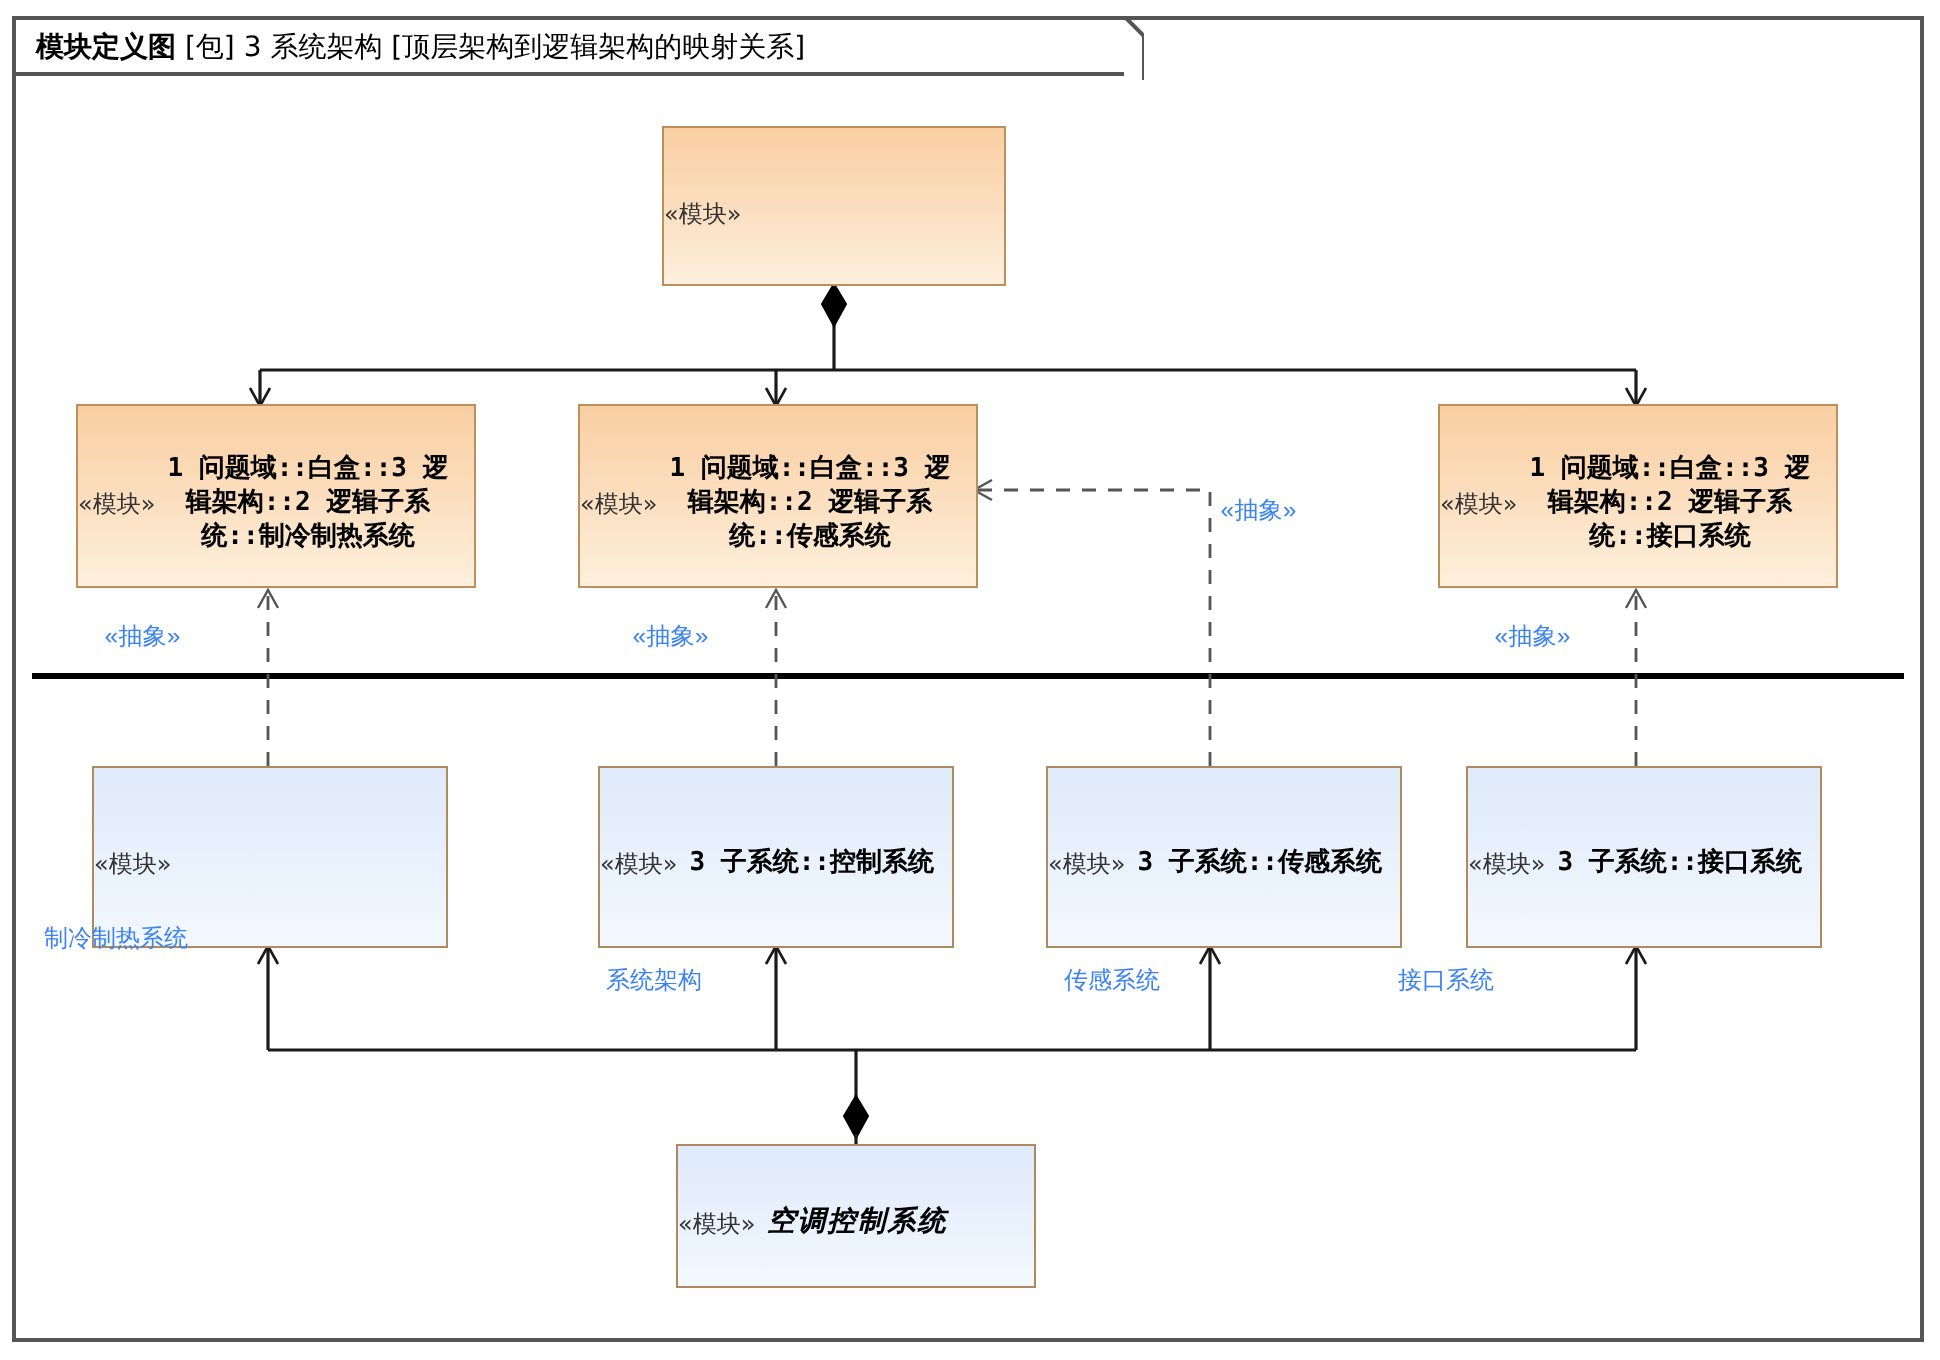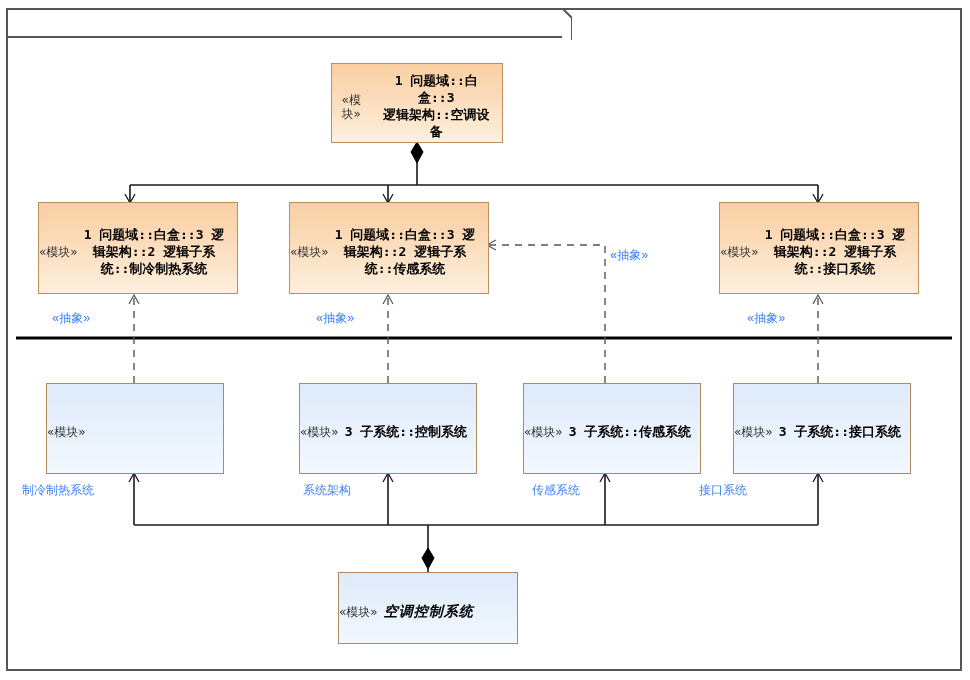--- a/index.html
+++ b/index.html
@@ -79,20 +79,23 @@
 
   <div class="frame"></div>
   <div class="frame-tab"></div>
   <div class="frame-tab-corner">
     <svg width="32" height="32" viewBox="0 0 32 32">
       <path d="M0,0 L22,0 L22,0 L0,30" fill="none" stroke="none"></path>
       <line x1="22" y1="0" x2="32" y2="10" stroke="#555" stroke-width="2"></line>
       <line x1="32" y1="10" x2="32" y2="32" stroke="#555" stroke-width="2"></line>
       <line x1="0" y1="30" x2="22" y2="30" stroke="#555" stroke-width="0"></line>
     </svg>
+  </div>
+  <div class="frame-title">
+    <b>模块定义图</b><span class="light">&nbsp;</span><span class="light">[包]</span><span class="light">&nbsp;</span><span class="light">3 系统架构</span><span class="light">&nbsp;</span><span class="light">[顶层架构到逻辑架构的映射关系]</span>
   </div>
 
   <svg class="edges">
     <defs>
       <marker id="openArrow" markerWidth="12" markerHeight="12" refX="9" refY="6" orient="auto" markerUnits="userSpaceOnUse">
         <path d="M1,1 L10,6 L1,11" fill="none" stroke="#1a1a1a" stroke-width="1.3"></path>
       </marker>
       <marker id="openArrowUp" markerWidth="12" markerHeight="12" refX="9" refY="6" orient="auto" markerUnits="userSpaceOnUse">
         <path d="M1,1 L10,6 L1,11" fill="none" stroke="#1a1a1a" stroke-width="1.3"></path>
       </marker>
@@ -145,24 +148,20 @@
 
       <line x1="428" y1="525" x2="428" y2="552" stroke="#1a1a1a" stroke-width="1.6"></line>
 
       <polygon points="428,548 434,558 428,569 422,558" fill="#000000" stroke="#000000" stroke-width="1"></polygon>
       <line x1="428" y1="567" x2="428" y2="572" stroke="#1a1a1a" stroke-width="1.6"></line>
     </g>
   </svg>
 
   <div class="block orange" style="left:331px;top:63px;width:172px;height:80px;">
     <div class="stereo">«模块»</div>
-    <div class="bname">
-      <span>1  问题域::白盒::3</span><br>
-      <span>逻辑架构::空调设备</span>
-    </div>
   </div>
 
   <div class="block orange" style="left:38px;top:202px;width:200px;height:92px;">
     <div class="stereo">«模块»</div>
     <div class="bname">
       <span>1  问题域::白盒::3  逻</span><br>
       <span>辑架构::2  逻辑子系</span><br>
       <span>统::制冷制热系统</span>
     </div>
   </div>
@@ -213,18 +212,18 @@
   <div class="block blue" style="left:338px;top:572px;width:180px;height:72px;">
     <div class="stereo">«模块»</div>
     <div class="bname plain">空调控制系统</div>
   </div>
 
   <div class="lbl" style="left:52px;top:312px;">«抽象»</div>
   <div class="lbl" style="left:316px;top:312px;">«抽象»</div>
   <div class="lbl" style="left:610px;top:249px;">«抽象»</div>
   <div class="lbl" style="left:747px;top:312px;">«抽象»</div>
 
-  <div class="lbl role" style="left:22px;top:484px;">制冷制热系统</div>
+  <div class="lbl role" style="left:22px;top:463px;">制冷制热系统</div>
   <div class="lbl role" style="left:303px;top:484px;">系统架构</div>
   <div class="lbl role" style="left:532px;top:484px;">传感系统</div>
   <div class="lbl role" style="left:699px;top:484px;">接口系统</div>
 
 </div>
 
 </body></html>

